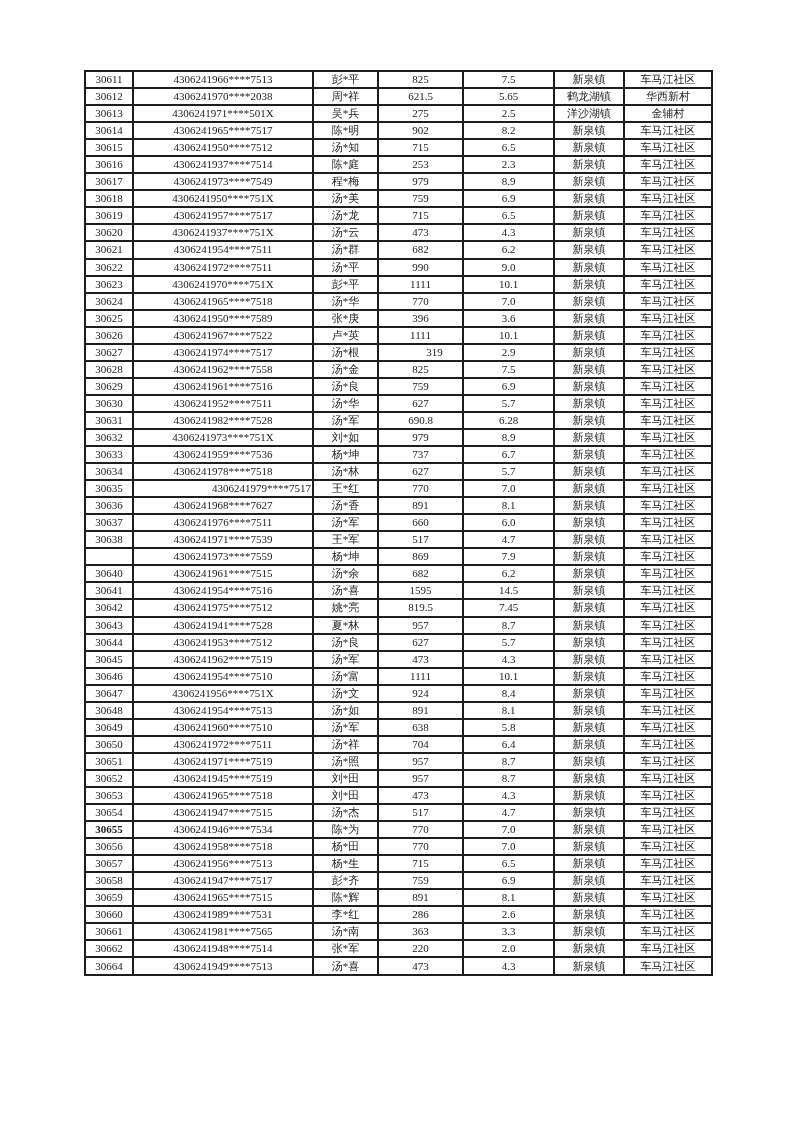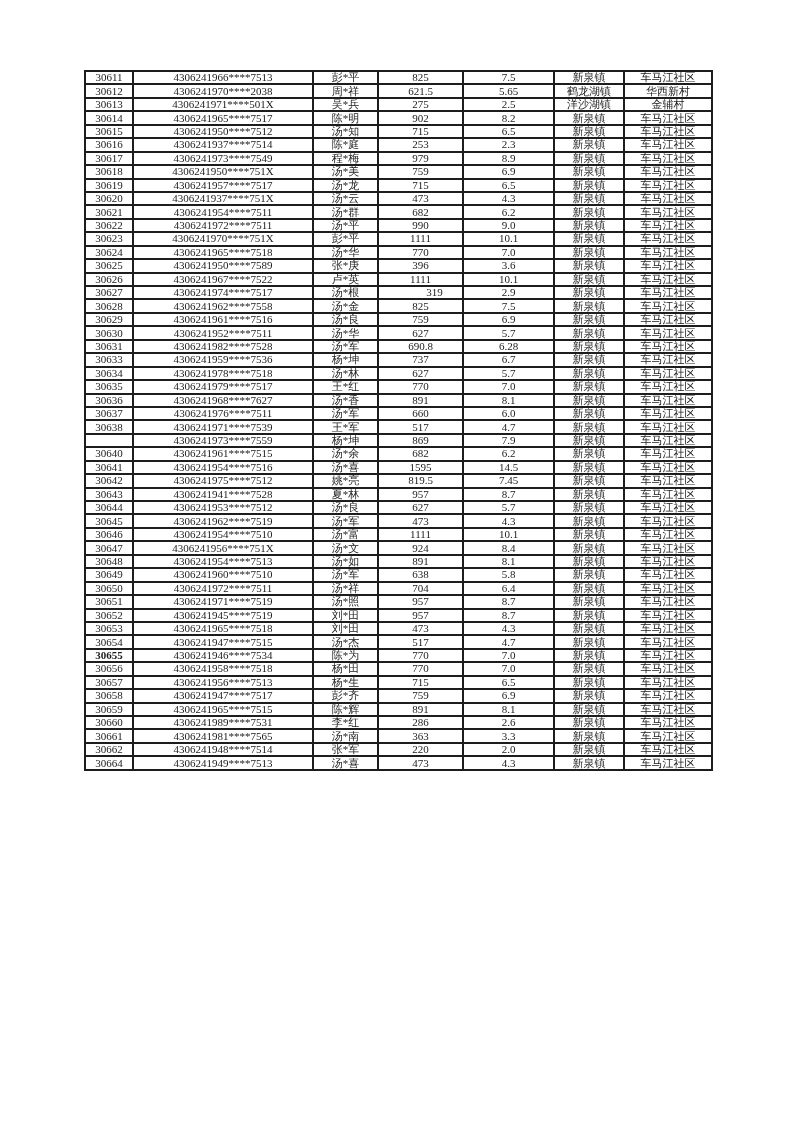--- a/index.html
+++ b/index.html
@@ -24,21 +24,21 @@
   }
   .table-wrap {
     position: absolute;
     left: 84px;
     top: 70px;
   }
   table.data-table {
     border-collapse: collapse;
     table-layout: fixed;
     width: 627px;
-    height: 701px;
+    height: 906px;
   }
   table.data-table td {
     border: 2px solid #1d1d1d;
     font-size: 11px;
     color: #1c1c1c;
     text-align: center;
     vertical-align: middle;
     padding: 0 1px;
     line-height: 1;
     white-space: nowrap;
@@ -251,40 +251,49 @@
           <tr>
             <td style="border-color: rgb(29, 29, 29); color: rgb(28, 28, 28);">30631</td>
             <td style="border-color: rgb(29, 29, 29); color: rgb(28, 28, 28);">4306241982****7528</td>
             <td style="border-color: rgb(29, 29, 29); color: rgb(28, 28, 28);">汤*军</td>
             <td style="border-color: rgb(29, 29, 29); color: rgb(28, 28, 28);">690.8</td>
             <td style="border-color: rgb(29, 29, 29); color: rgb(28, 28, 28);">6.28</td>
             <td style="border-color: rgb(29, 29, 29); color: rgb(28, 28, 28);">新泉镇</td>
             <td style="border-color: rgb(29, 29, 29); color: rgb(28, 28, 28);">车马江社区</td>
           </tr>
           <tr>
+            <td style="border-color: rgb(29, 29, 29); color: rgb(28, 28, 28);">30632</td>
+            <td style="border-color: rgb(29, 29, 29); color: rgb(28, 28, 28);">4306241973****751X</td>
+            <td style="border-color: rgb(29, 29, 29); color: rgb(28, 28, 28);">刘*如</td>
+            <td style="border-color: rgb(29, 29, 29); color: rgb(28, 28, 28);">979</td>
+            <td style="border-color: rgb(29, 29, 29); color: rgb(28, 28, 28);">8.9</td>
+            <td style="border-color: rgb(29, 29, 29); color: rgb(28, 28, 28);">新泉镇</td>
+            <td style="border-color: rgb(29, 29, 29); color: rgb(28, 28, 28);">车马江社区</td>
+          </tr>
+          <tr>
             <td style="border-color: rgb(29, 29, 29); color: rgb(28, 28, 28);">30633</td>
             <td style="border-color: rgb(29, 29, 29); color: rgb(28, 28, 28);">4306241959****7536</td>
             <td style="border-color: rgb(29, 29, 29); color: rgb(28, 28, 28);">杨*坤</td>
             <td style="border-color: rgb(29, 29, 29); color: rgb(28, 28, 28);">737</td>
             <td style="border-color: rgb(29, 29, 29); color: rgb(28, 28, 28);">6.7</td>
             <td style="border-color: rgb(29, 29, 29); color: rgb(28, 28, 28);">新泉镇</td>
             <td style="border-color: rgb(29, 29, 29); color: rgb(28, 28, 28);">车马江社区</td>
           </tr>
           <tr>
             <td style="border-color: rgb(29, 29, 29); color: rgb(28, 28, 28);">30634</td>
             <td style="border-color: rgb(29, 29, 29); color: rgb(28, 28, 28);">4306241978****7518</td>
             <td style="border-color: rgb(29, 29, 29); color: rgb(28, 28, 28);">汤*林</td>
             <td style="border-color: rgb(29, 29, 29); color: rgb(28, 28, 28);">627</td>
             <td style="border-color: rgb(29, 29, 29); color: rgb(28, 28, 28);">5.7</td>
             <td style="border-color: rgb(29, 29, 29); color: rgb(28, 28, 28);">新泉镇</td>
             <td style="border-color: rgb(29, 29, 29); color: rgb(28, 28, 28);">车马江社区</td>
           </tr>
           <tr>
             <td style="border-color: rgb(29, 29, 29); color: rgb(28, 28, 28);">30635</td>
-            <td style="border-color: rgb(29, 29, 29); color: rgb(28, 28, 28);">4306241979****7517</td>
+            <td style="border-color: rgb(29, 29, 29); color: rgb(28, 28, 28); text-align: right;">4306241979****7517</td>
             <td style="border-color: rgb(29, 29, 29); color: rgb(28, 28, 28);">王*红</td>
             <td style="border-color: rgb(29, 29, 29); color: rgb(28, 28, 28);">770</td>
             <td style="border-color: rgb(29, 29, 29); color: rgb(28, 28, 28);">7.0</td>
             <td style="border-color: rgb(29, 29, 29); color: rgb(28, 28, 28);">新泉镇</td>
             <td style="border-color: rgb(29, 29, 29); color: rgb(28, 28, 28);">车马江社区</td>
           </tr>
           <tr>
             <td style="border-color: rgb(29, 29, 29); color: rgb(28, 28, 28);">30636</td>
             <td style="border-color: rgb(29, 29, 29); color: rgb(28, 28, 28);">4306241968****7627</td>
             <td style="border-color: rgb(29, 29, 29); color: rgb(28, 28, 28);">汤*香</td>

